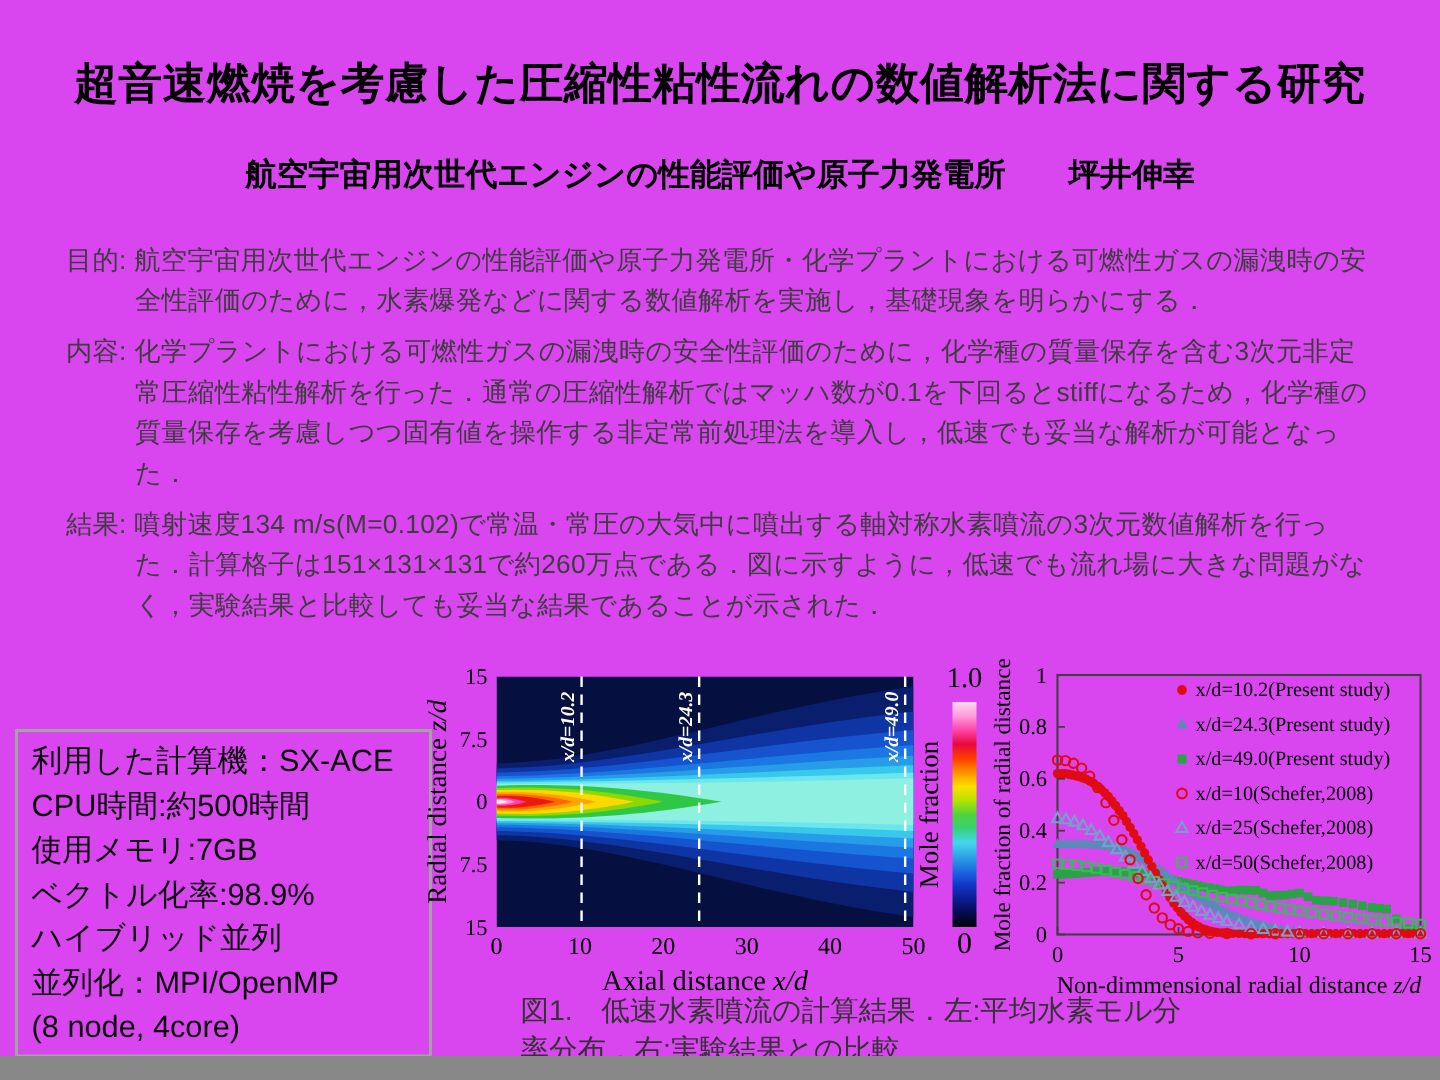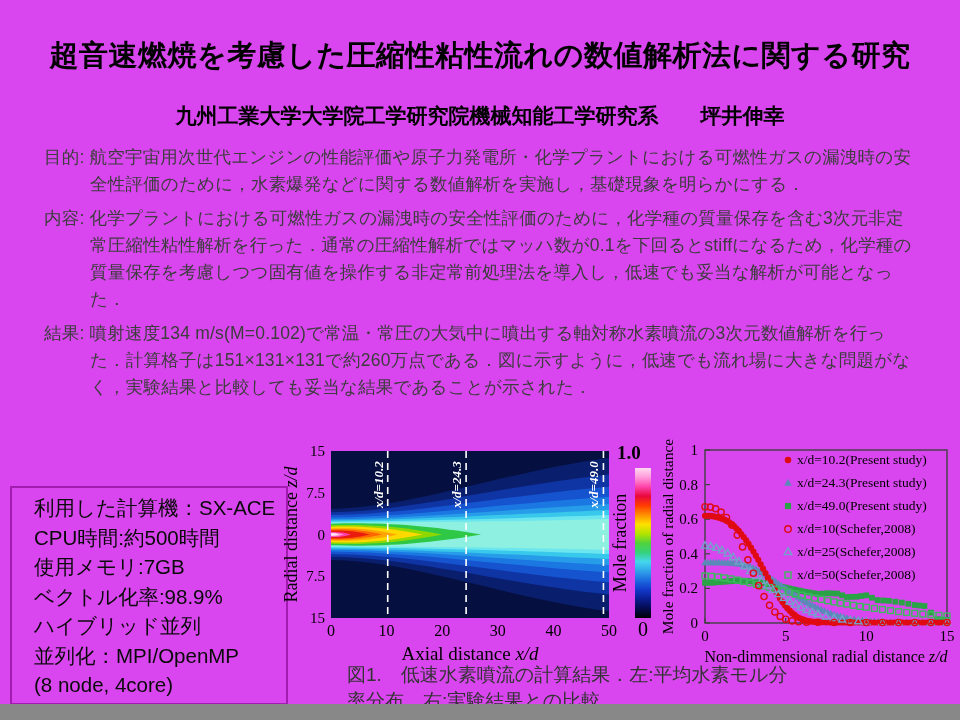--- a/index.html
+++ b/index.html
@@ -8,55 +8,55 @@
     font-family:"Liberation Sans",sans-serif;overflow:hidden;color:#000;
   }
   .title{
     position:absolute;top:36px;left:0;width:960px;text-align:center;
     font-size:29px;font-weight:bold;color:#000;letter-spacing:0.5px;
   }
   .subtitle{
     position:absolute;top:102px;left:0;width:960px;text-align:center;
     font-size:21px;font-weight:600;color:#000;
   }
-  .body-text{position:absolute;left:44px;top:144px;width:876px;color:#3d3d3d;}
+  .body-text{position:absolute;left:44px;top:160px;width:876px;color:#3d3d3d;}
   .body-text p{
     margin:0 0 7px 0;font-size:17.5px;line-height:27px;
     padding-left:46px;text-indent:-46px;letter-spacing:0.2px;
   }
   .info-box{
     position:absolute;left:10px;top:486px;width:278px;height:219px;
-    border:2px solid #a21caf;box-sizing:border-box;padding:5px 22px;
+    border:2px solid #a3a3a3;box-sizing:border-box;padding:5px 9px;
     font-size:20.5px;line-height:29.5px;color:#0a0a0a;font-weight:500;
     white-space:nowrap;
   }
   .fig-caption{
     position:absolute;left:347px;top:662px;width:560px;
     font-size:19px;line-height:26px;color:#333;
   }
   svg text{font-family:"Liberation Serif",serif;}
   .colorbar{
     position:absolute;left:635px;top:468px;width:16px;height:150px;
   }
-  .cb-max{position:absolute;left:617px;top:442px;width:52px;text-align:left;
-    font-family:"Liberation Serif",serif;font-size:19px;color:#000;font-weight:bold;}
+  .cb-max{position:absolute;left:617px;top:442px;width:52px;text-align:center;
+    font-family:"Liberation Serif",serif;font-size:19px;color:#000;}
   .cb-min{position:absolute;left:617px;top:618px;width:52px;text-align:center;
     font-family:"Liberation Serif",serif;font-size:20px;color:#000;}
   .cb-label{
     position:absolute;left:620px;top:543px;transform:translate(-50%,-50%) rotate(-90deg);
     font-family:"Liberation Serif",serif;font-size:18px;color:#000;white-space:nowrap;
   }
 </style>
 </head>
 <body>
 
 <div class="slide">
 
   <div class="title">超音速燃焼を考慮した圧縮性粘性流れの数値解析法に関する研究</div>
-  <div class="subtitle">九州工業大学大学院工学研究院機械知能工学研究系　　坪井伸幸</div>
+  <div class="subtitle">航空宇宙用次世代エンジンの性能評価や原子力発電所　　坪井伸幸</div>
 
   <div class="body-text">
     <p><span>目的: </span><span>航空宇宙用次世代エンジンの性能評価や原子力発電所・化学プラントにおける可燃性ガスの漏洩時の安全性評価のために，水素爆発などに関する数値解析を実施し，基礎現象を明らかにする．</span></p>
     <p><span>内容: </span><span>化学プラントにおける可燃性ガスの漏洩時の安全性評価のために，化学種の質量保存を含む3次元非定常圧縮性粘性解析を行った．通常の圧縮性解析ではマッハ数が0.1を下回るとstiffになるため，化学種の質量保存を考慮しつつ固有値を操作する非定常前処理法を導入し，低速でも妥当な解析が可能となった．</span></p>
     <p><span>結果: </span><span>噴射速度134 m/s(M=0.102)で常温・常圧の大気中に噴出する軸対称水素噴流の3次元数値解析を行った．計算格子は151×131×131で約260万点である．図に示すように，低速でも流れ場に大きな問題がなく，実験結果と比較しても妥当な結果であることが示された．</span></p>
   </div>
 
   <div class="info-box">
     <div>利用した計算機：SX-ACE</div>
     <div>CPU時間:約500時間</div>

